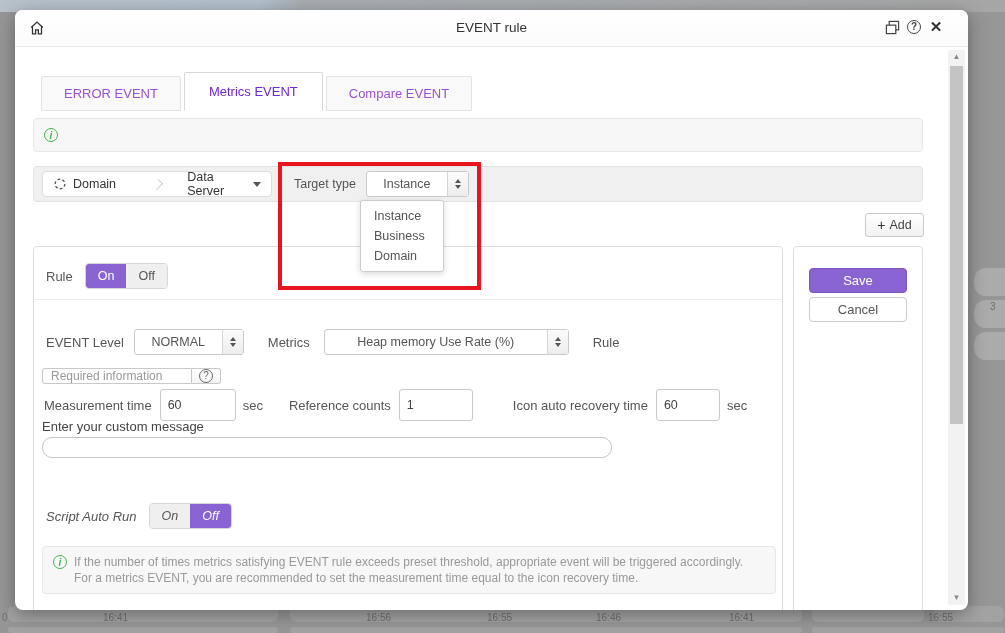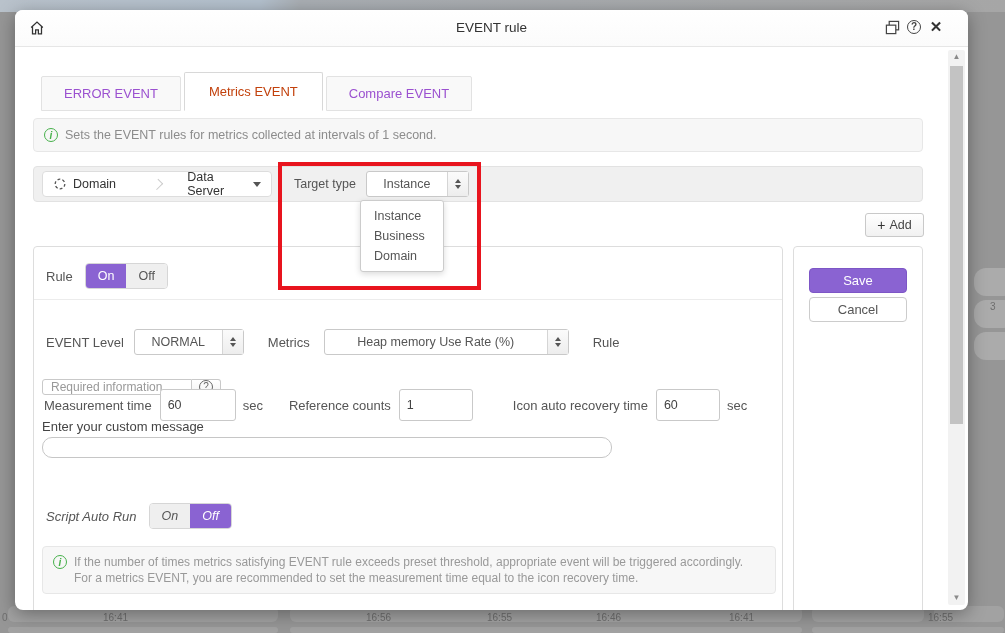--- a/index.html
+++ b/index.html
@@ -34,21 +34,21 @@
     background:#f2f2f2; border-radius:2px; }
   .sb-arrow { position:absolute; left:0; width:17px; height:14px; color:#8a8a8a;
     font-size:8px; text-align:center; line-height:14px; }
   .sb-thumb { position:absolute; left:2px; top:16px; width:13px; height:358px; background:#c3c3c3; }
 
   
   .tabs { position:absolute; left:26px; top:62px; display:flex; align-items:flex-end; }
   .tab { padding:9px 22px; font-size:13px; border:1px solid #e2e2e2; background:#f9f9f9;
     color:#9b51d0; margin-right:3px; border-radius:2px 2px 0 0; cursor:pointer; }
   .tab.active { background:#fff; border-color:#d8d8d8; border-bottom-color:#fff;
-    color:#c2410c; padding:11px 24px; }
+    color:#6d28d9; padding:11px 24px; }
 
   
   .info-banner { position:absolute; left:18px; top:108px; width:890px; height:34px;
     background:#f7f7f7; border:1px solid #e7e7e7; border-radius:4px;
     display:flex; align-items:center; padding:0 10px; font-size:12.5px; color:#8c8c8c; }
   .i-circle { display:inline-block; width:14px; height:14px; min-width:14px;
     border:1.3px solid #47b14b; border-radius:50%; color:#47b14b; font-size:10px;
     line-height:13px; text-align:center; font-style:italic; font-weight:bold; margin-right:7px; }
 
   
@@ -100,21 +100,21 @@
   .row { position:absolute; display:flex; align-items:center; }
 
   .toggle { display:inline-flex; border:1px solid #d6d6d6; border-radius:4px; overflow:hidden; }
   .tg-seg { padding:5px 12px; font-size:12.5px; background:#efefef; color:#555; cursor:pointer; }
   .tg-seg.sel { background:#8a63d2; color:#fff; }
 
   .divider { position:absolute; left:0; right:0; top:52px; border-top:1px solid #ececec; }
 
   .txt-input { height:32px; border:1px solid #c9c9c9; border-radius:3px; font-size:12.5px;
     color:#444; padding:0 7px; font-family:"Liberation Sans", sans-serif; outline:none; }
-  .req-wrap { display:inline-flex; align-items:flex-end; height:38px; }
+  .req-wrap { display:inline-flex; align-items:center; height:38px; }
   .req-input { width:150px; border:1px solid #c9c9c9; border-radius:3px 0 0 3px; font-size:12px;
     padding:0 8px; color:#444; outline:none; font-family:"Liberation Sans", sans-serif; }
   .req-input::placeholder { color:#999; }
   .q-btn { width:29px; border:1px solid #c9c9c9; border-left:none; border-radius:0 3px 3px 0;
     background:linear-gradient(#fff,#f3f3f3); display:flex; align-items:center; justify-content:center; cursor:pointer; }
   .q-glyph { width:14px; height:14px; border:1.3px solid #666; border-radius:50%;
     font-size:10px; line-height:12px; text-align:center; color:#666; }
 
   .msg-label { position:absolute; left:8px; top:172px; font-size:13px; color:#444; }
   .msg-input { position:absolute; left:8px; top:190px; width:570px; height:21px;
@@ -189,21 +189,20 @@
   </div>
 
   <div class="tabs">
     <div class="tab">ERROR EVENT</div>
     <div class="tab active">Metrics EVENT</div>
     <div class="tab">Compare EVENT</div>
   </div>
 
   <div class="info-banner">
     <span class="i-circle">i</span>
-    <span>Sets the EVENT rules for metrics collected at intervals of 1 second.</span>
   </div>
 
   <div class="toolbar">
     <div class="crumb-chip">
       <span class="seg1">
         <svg width="14" height="14" viewBox="0 0 16 16">
             <circle cx="8" cy="8" r="5.5" fill="none" stroke="#555" stroke-width="1.5" stroke-dasharray="3.2 2.4"></circle>
           </svg>
         <span>Domain</span>
       </span>

